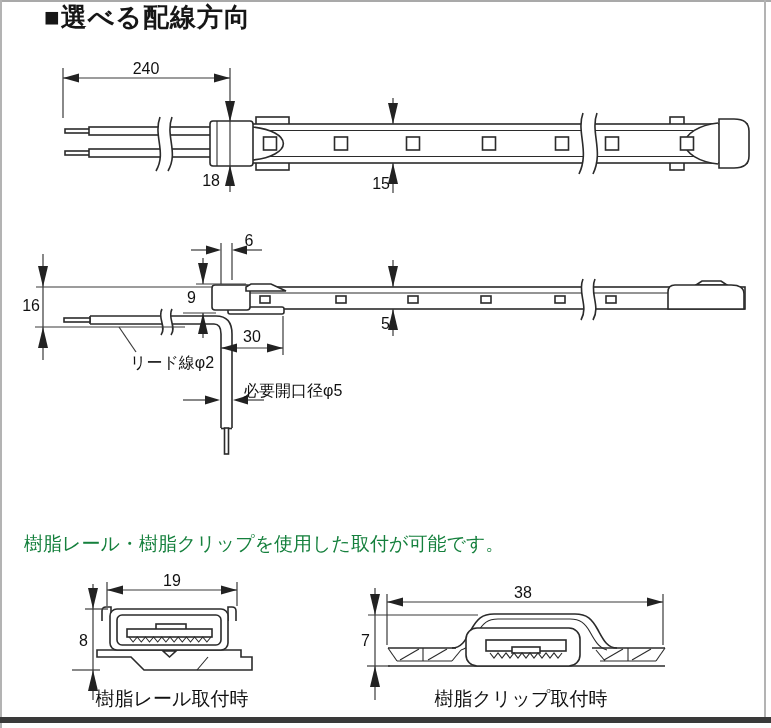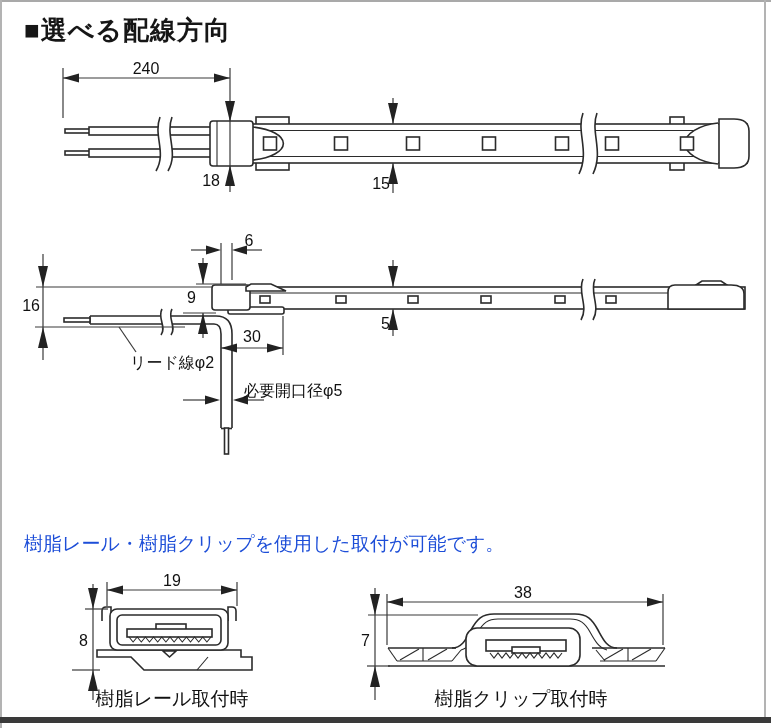--- a/index.html
+++ b/index.html
@@ -13,25 +13,25 @@
   }
   .border-top{position:absolute;left:0;top:0;width:771px;height:2px;background:#a9a9a9;}
   .border-left{position:absolute;left:0;top:0;width:2px;height:728px;background:#b3b3b3;}
   .border-right{position:absolute;left:764px;top:0;width:2px;height:720px;background:#b3b3b3;}
   .border-bottom{position:absolute;left:0;top:717px;width:771px;height:6px;background:#3a3a3a;}
   .heading{
     position:absolute;left:24px;
     font-weight:bold;font-size:26px;letter-spacing:1px;color:#161616;
     white-space:nowrap;
   }
-  #heading1{top:13px;}
+  #heading1{top:0;margin-left:20px;}
   #heading2{top:491px;}
   #subtext{
     position:absolute;left:24px;top:531px;
-    font-size:19px;color:#1d4ed8;white-space:nowrap;
+    font-size:19px;color:#15803d;white-space:nowrap;
   }
   svg{position:absolute;left:0;top:0;}
   .ol{stroke:#2b2b2b;stroke-width:1.6;fill:none;}
   .olf{stroke:#2b2b2b;stroke-width:1.6;fill:#fff;}
   .thin{stroke:#2b2b2b;stroke-width:1.1;fill:none;}
   .dim{stroke:#3a3a3a;stroke-width:1.2;fill:none;}
   .arw{fill:#222;stroke:none;}
   .dimtext{font-size:16px;fill:#111;}
   .lbltext{font-size:16px;fill:#111;}
   .caption{font-size:19px;fill:#111;}

